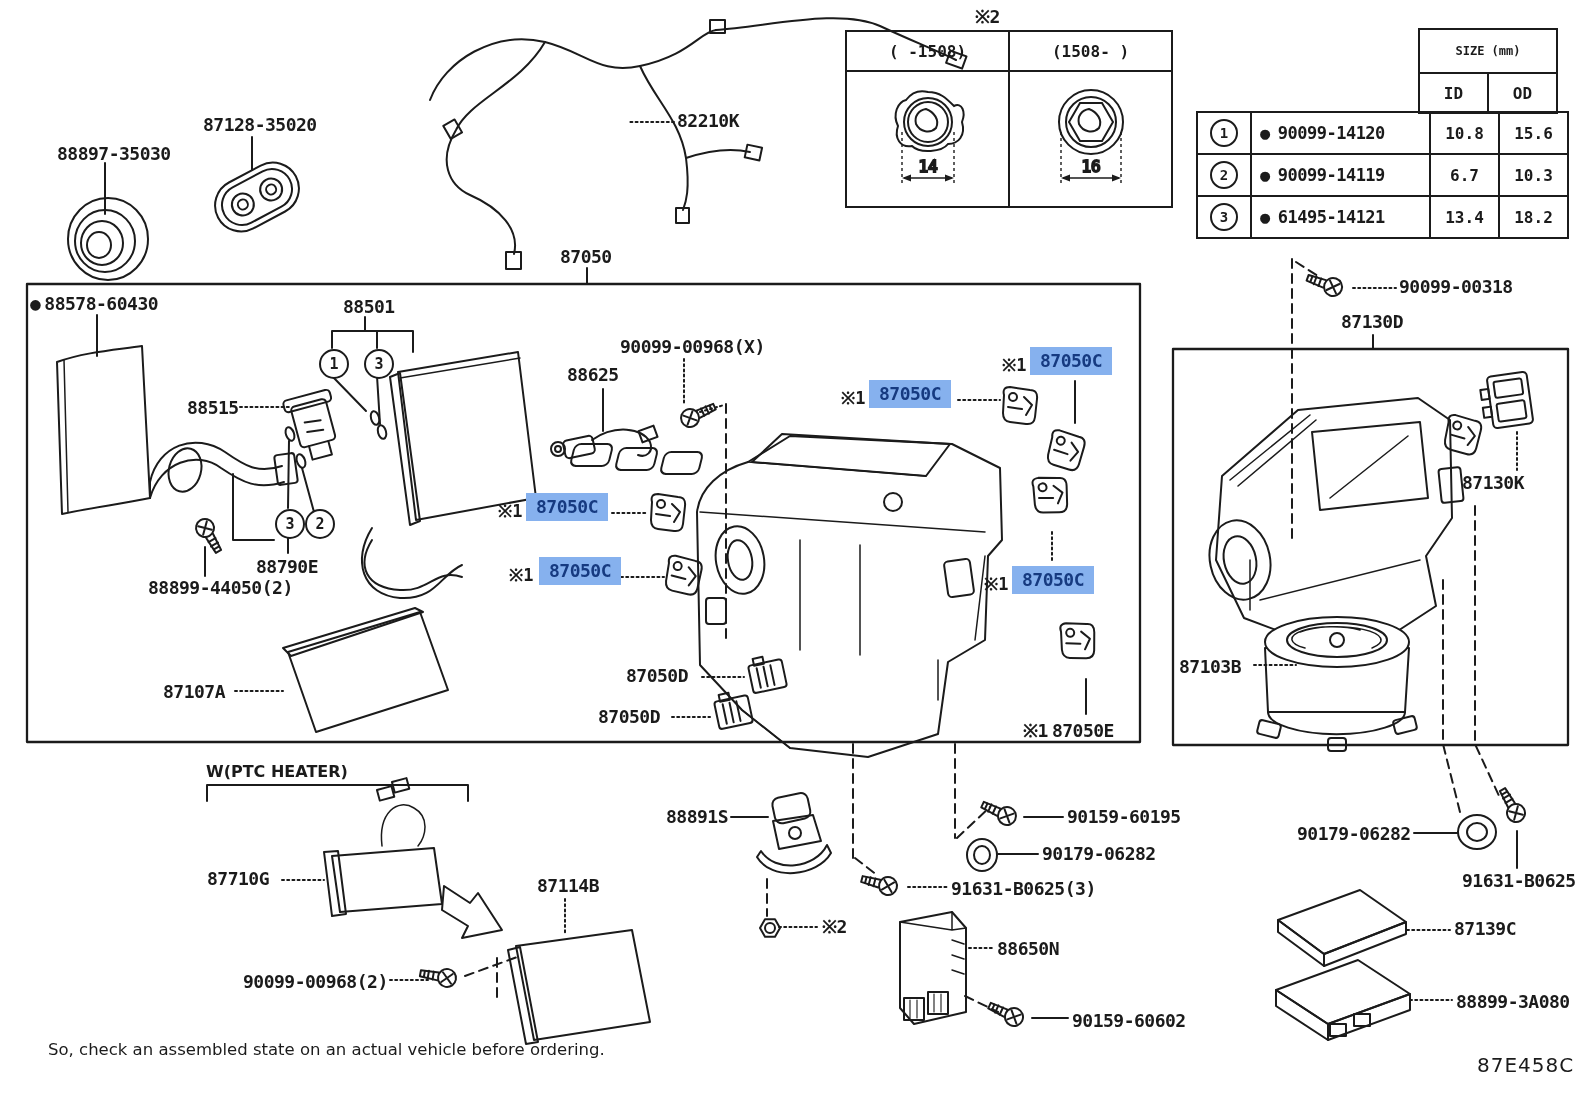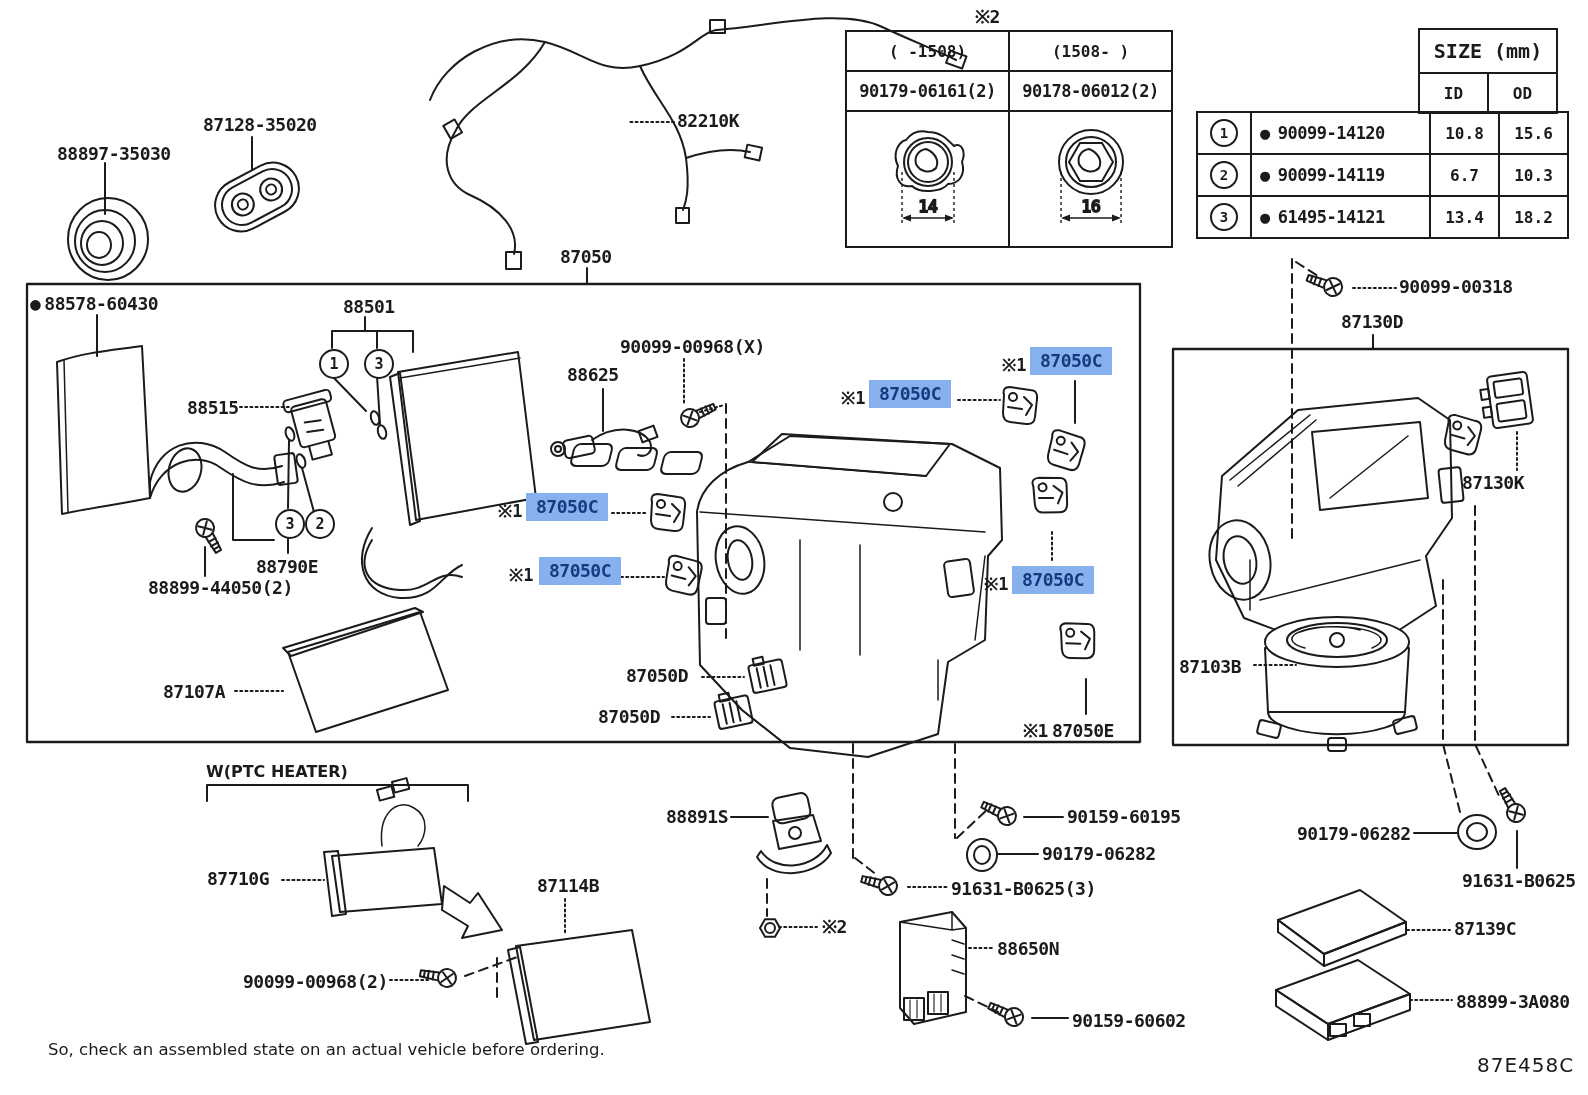--- a/index.html
+++ b/index.html
@@ -378,24 +378,20 @@
 <div class="callout" style="left:305px;top:509px">2</div>
 
 <div class="lbl" style="left:975px;top:8px">※2</div>
 <table class="vt">
   <tbody>
         <tr>
     <td class="hd">(      -1508)</td>
     <td class="hd">(1508-      )</td>
   </tr>
   <tr>
-    <td class="pn">90179-06161(2)</td>
-    <td class="pn">90178-06012(2)</td>
-  </tr>
-  <tr>
     <td class="im">
       <svg width="150" height="126" viewBox="0 0 150 126">
         <g transform="translate(75,48)" style="stroke:#1b1b1b;fill:none;stroke-width:2">
           <path d="M0,-30 C12,-30 18,-24 26,-16 C34,-20 38,-10 34,0 C38,14 30,22 20,22 C14,30 -8,32 -16,24 C-28,26 -34,16 -30,4 C-36,-8 -30,-20 -22,-22 C-16,-30 -8,-32 0,-30 Z"></path>
           <circle r="24"></circle>
                 <circle r="20"></circle>
           <use href="#nutHoleS"></use>
           <path style="stroke-dasharray:3 3;stroke-width:1.4" d="M-26,10 L-26,62 M26,10 L26,62"></path>
           <line x1="-24" y1="56" x2="24" y2="56" style="stroke-width:1.4"></line>
           <path d="M-26,56 l9,-3.5 v7 z M26,56 l-9,-3.5 v7 z" style="fill:#1b1b1b;stroke:none"></path>
@@ -418,21 +414,21 @@
       </svg>
     </td>
   </tr>
 </tbody>
     </table>
 
 
 <table class="st sthead" style="left:1418px;top:28px">
   <tbody>
         <tr>
-          <td colspan="2" style="height:40px;font-size:20px">SIZE (mm)</td>
+          <td colspan="2" style="height:40px;font-size:12px">SIZE (mm)</td>
         </tr>
   <tr style="height:40px">
     <td class="c-num">ID</td>
     <td class="c-num">OD</td>
   </tr>
 </tbody>
     </table>
 <table class="st" style="left:1196px;top:111px">
   <tbody>
         <tr>

